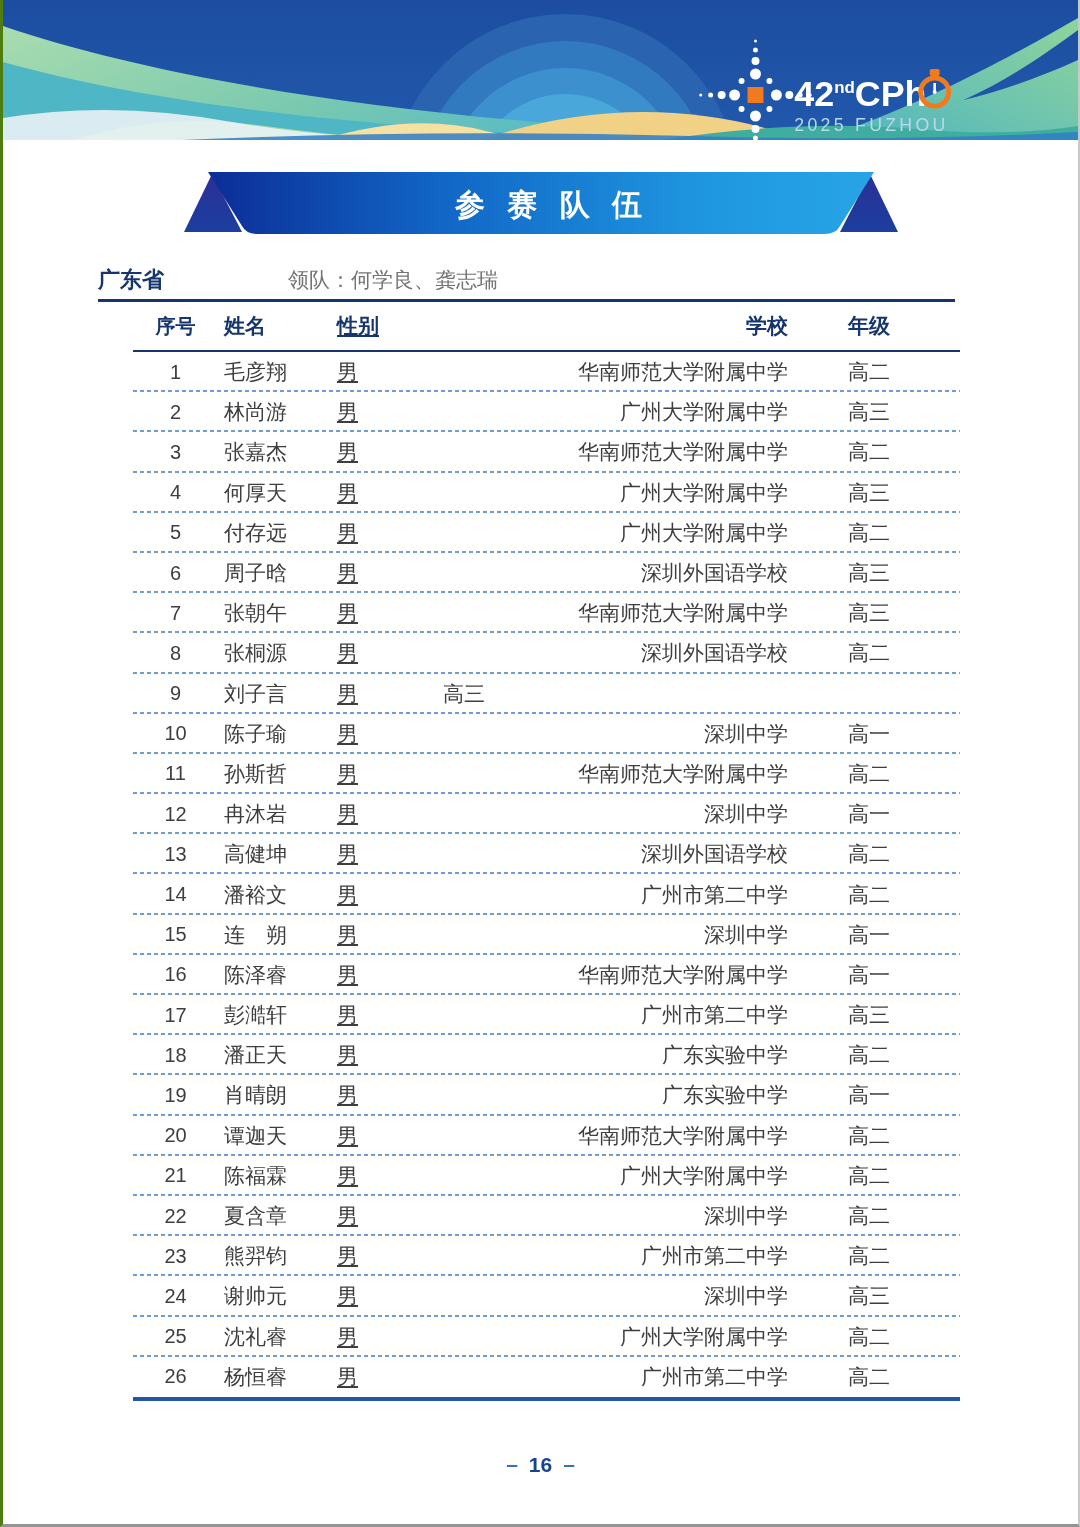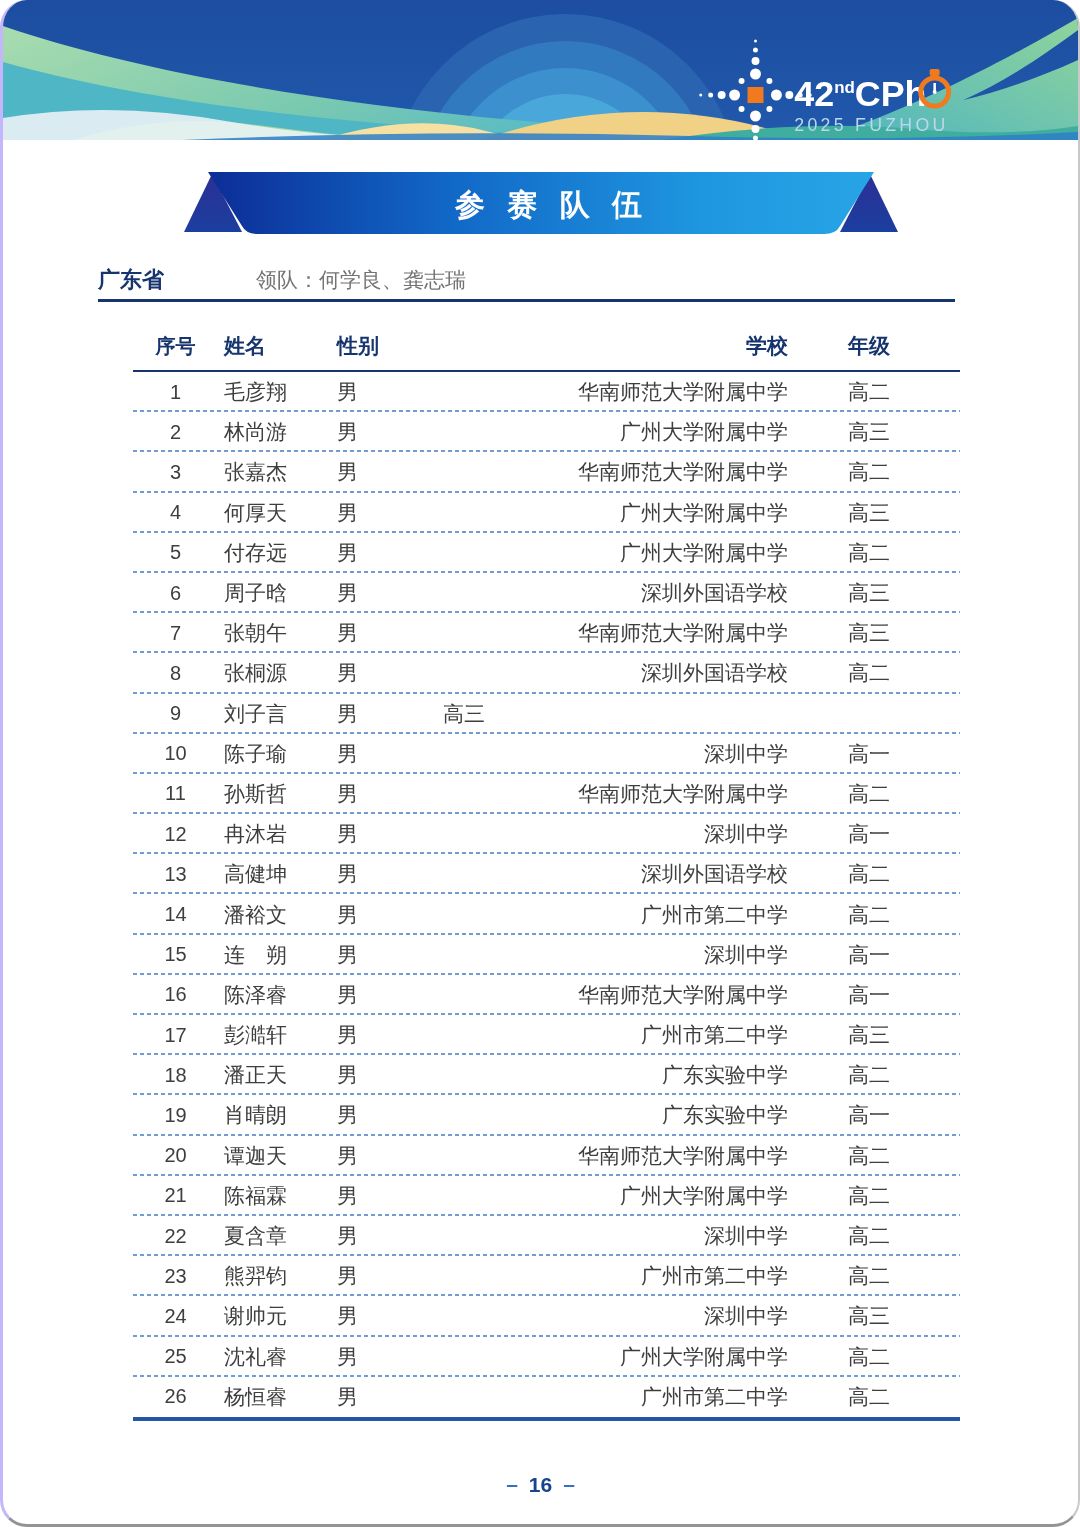--- a/index.html
+++ b/index.html
@@ -3,25 +3,24 @@
 <meta charset="utf-8">
 <style>
   html,body { margin:0; padding:0; background:#ffffff; }
   body { font-family:"Liberation Sans","DejaVu Sans",sans-serif; }
 
   .page {
     position:relative;
     width:1080px; height:1527px;
     box-sizing:border-box;
     background:#ffffff;
-    border-left:3px solid #c4b5fd;
+    border-left:3px solid #4d7c0f;
     border-right:2px solid #c9c9c9;
     border-bottom:3px solid #949494;
     overflow:hidden;
-    border-radius:27px;
   }
 
   
   .hero { position:relative; width:100%; height:140px; }
   .hero svg { display:block; width:100%; height:140px; }
 
   
   .ribbon-wrap { position:relative; width:714px; height:66px; margin:32px auto 0 auto; }
   .ribbon-wrap svg { position:absolute; inset:0; width:714px; height:66px; }
   .ribbon-title {
@@ -30,45 +29,46 @@
     font-size:30px; font-weight:bold; letter-spacing:7px; padding-left:7px;
   }
 
   
   .province-row {
     margin:29px 123px 0 95px;
     padding-bottom:6px;
     border-bottom:3px solid #16356e;
     display:flex; align-items:baseline;
     line-height:26px;
+    gap:32px;
   }
   .province-name { font-size:22px; font-weight:bold; color:#16356e; }
   .team-leaders  { font-size:21px; color:#737373; margin-left:92px; }
 
   
-  .ptable { margin-left:130px; width:827px;margin-top:20px; }
+  .ptable { margin-left:130px; width:827px; }
   .thead, .trow {
     display:grid;
     grid-template-columns:85px 105px 60px 405px 172px;
     align-items:center;
   }
   .thead {
     height:48px;
     border-bottom:2px solid #16356e;
     color:#16356e; font-weight:bold; font-size:21px;
   }
   .tbody { border-bottom:4px solid #2257a8; }
   .trow { height:40.2px; position:relative; color:#3e3e3e; font-size:21px; }
   .trow:not(:last-child)::after {
     content:""; position:absolute; left:0; right:0; bottom:0; height:2px;
     background:repeating-linear-gradient(90deg,#6f9cd6 0 4px,transparent 4px 7px);
   }
   .c-no     { text-align:center; font-size:20px; }
   .c-name   { padding-left:6px; }
-  .c-gender { padding-left:14px; }
+  .c-gender { padding-left:14px;text-decoration:underline; }
   .c-school { text-align:right; }
   .c-grade  { padding-left:60px; }
 
   
   .pagenum {
     margin-top:52px;
     display:flex; justify-content:center; align-items:center; gap:11px;
     font-size:21px;
   }
   .pagenum .dash { color:#3a6fbe; font-weight:bold; transform:translateY(-1px); }

